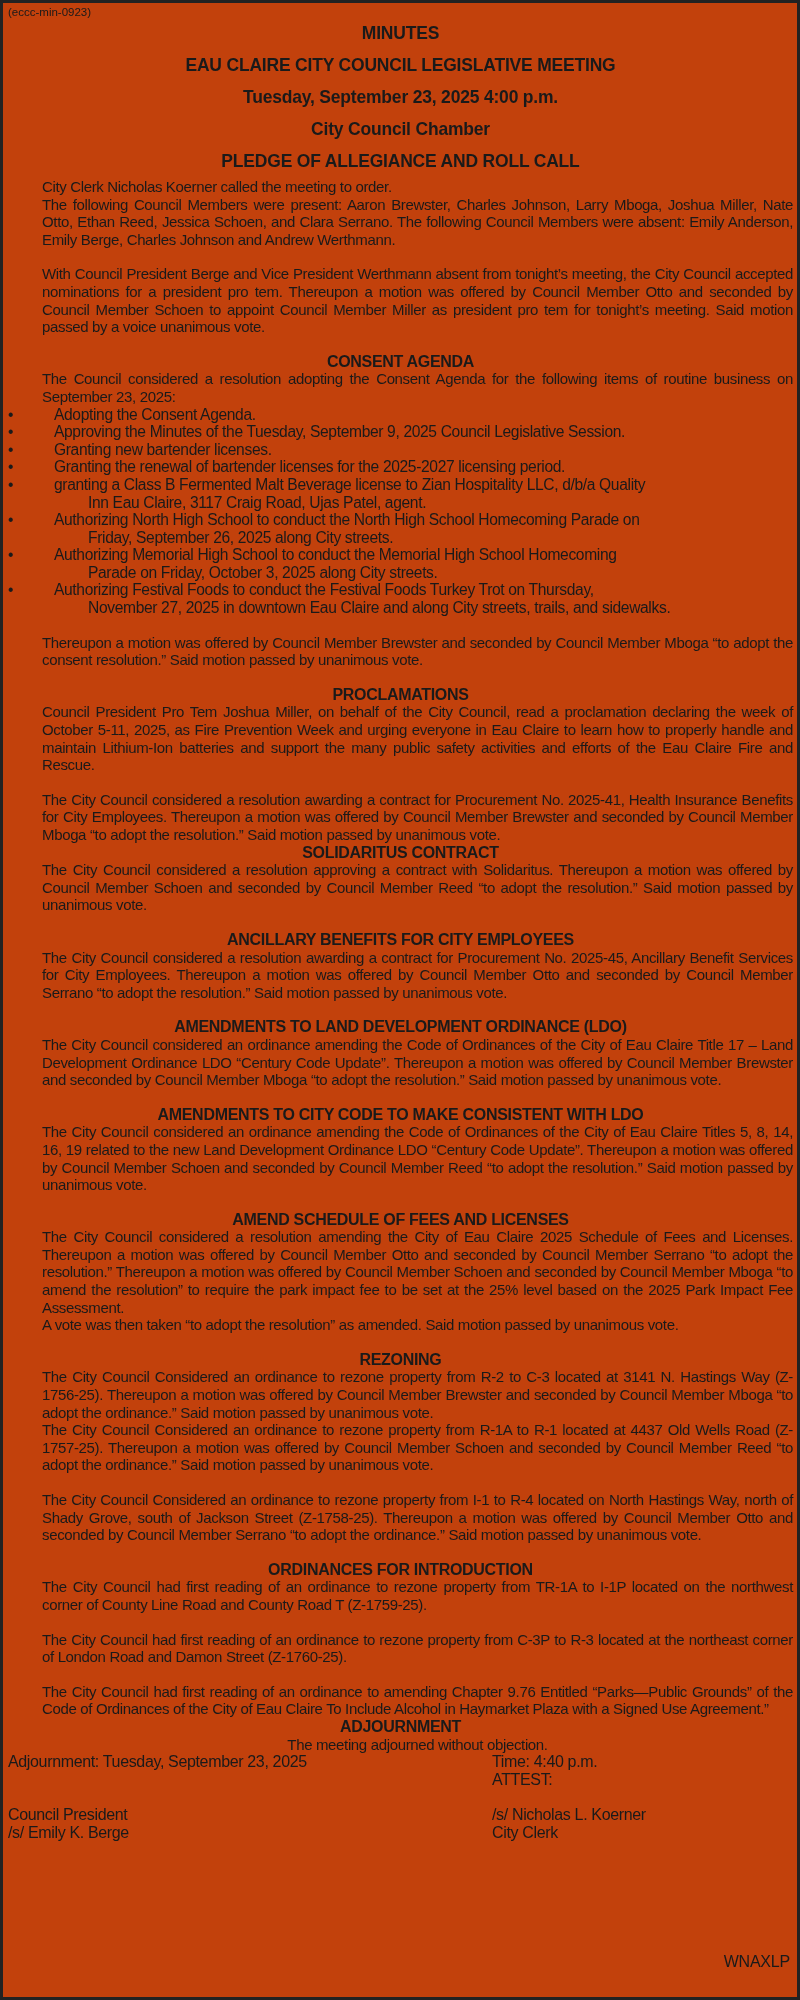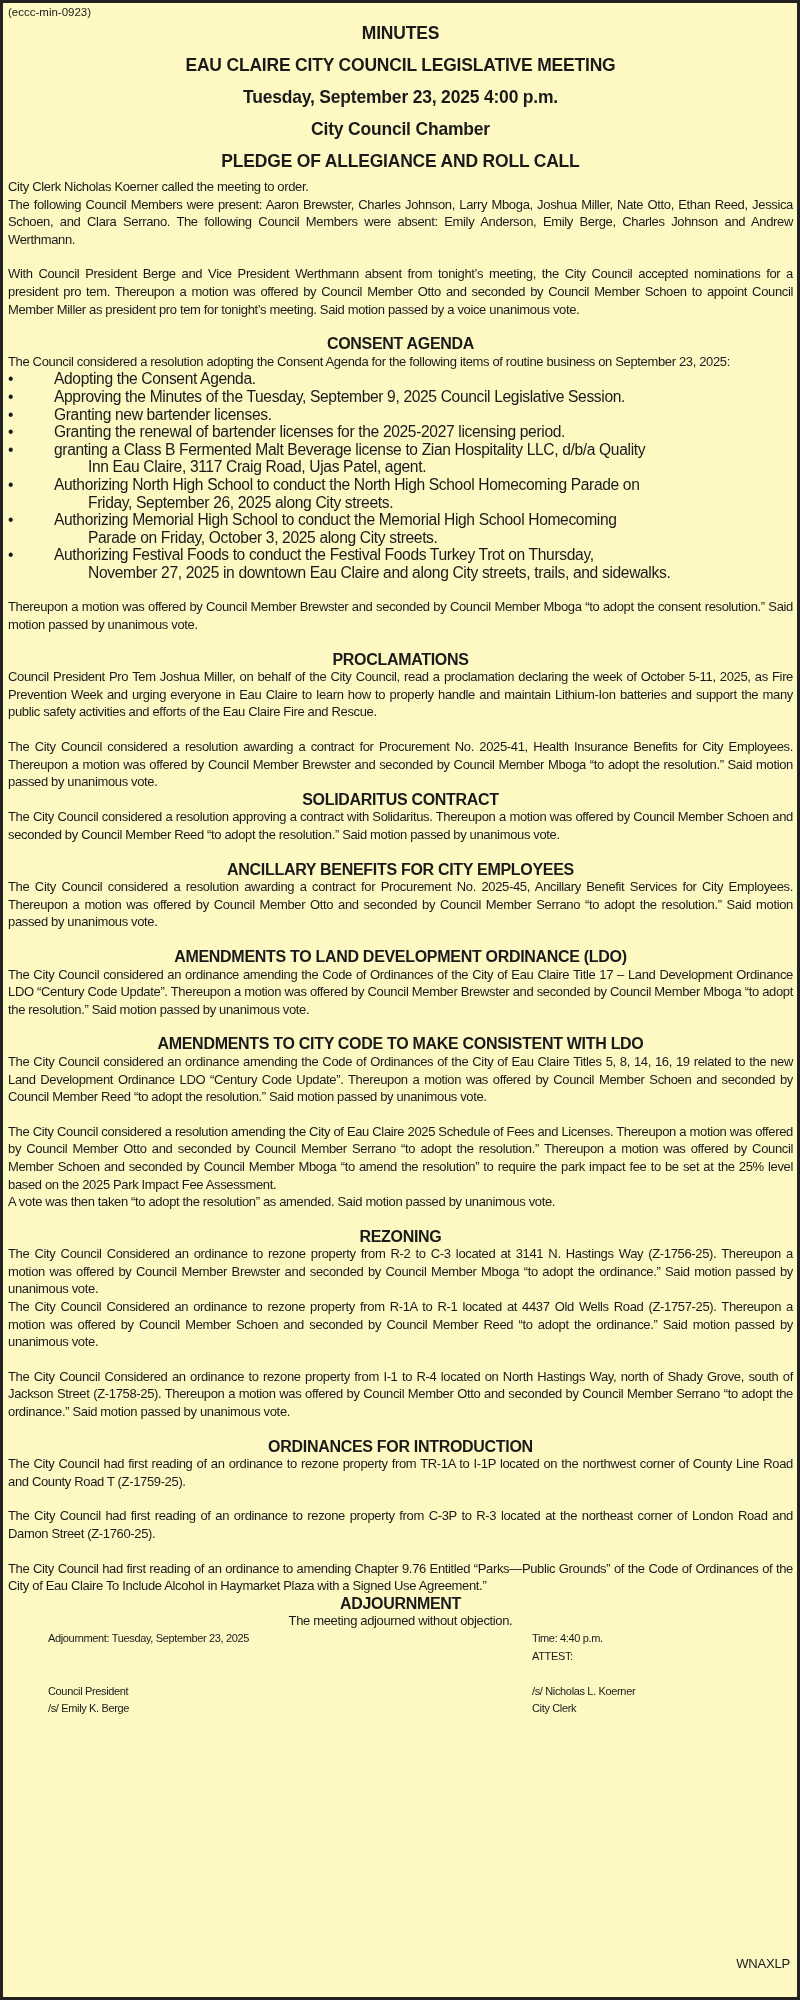--- a/index.html
+++ b/index.html
@@ -2,57 +2,58 @@
 <html><head>
 <meta charset="utf-8">
 <style>
   html, body { margin: 0; padding: 0; background: #ffffff; }
   body { width: 800px; height: 2000px; overflow: hidden; }
   .page {
     position: relative;
     box-sizing: border-box;
     width: 800px; height: 2000px;
     border: 3px solid #222222;
-    background: #fef9c3;
+    background: #c2410c;
     color: #1a1a1a;
     font-family: "Liberation Sans", sans-serif;
     padding: 2px 4px 0 5px;
   }
   .doc-id { font-size: 11.5px; line-height: 14px; height: 14px; }
   .hdr {
     text-align: center; font-weight: bold; font-size: 19px;
     line-height: 32px; letter-spacing: -0.2px;
     transform: scaleX(0.92); transform-origin: center;
   }
   .hdr.first { margin-top: -2px; }
   .body-text {
-    font-size: 13px; line-height: 17.6px;
+    font-size: 15px; line-height: 17.6px;
     text-align: justify;
     letter-spacing: -0.35px;
+    margin-left: 34px;
   }
   .body-text.left { text-align: center; }
   p { margin: 0; }
   .gap { height: 17px; }
   .sec-title {
     text-align: center; font-weight: bold; font-size: 16px;
     line-height: 17.6px; letter-spacing: -0.3px;
   }
   ul.bullets { list-style: none; margin: 0; padding: 0; }
   ul.bullets li {
     position: relative; padding-left: 46px; text-indent: 0;
     font-size: 15.6px; line-height: 17.6px; letter-spacing: -0.35px;
   }
   ul.bullets li .bullet { position: absolute; left: 0; top: 0; width: 10px; }
   ul.bullets li .cont { display: block; padding-left: 34px; }
-  .sig-row { display: flex; font-size: 11px; line-height: 17.6px; letter-spacing: -0.35px; margin-left: 40px; }
+  .sig-row { display: flex; font-size: 16px; line-height: 17.6px; letter-spacing: -0.35px; }
   .sig-left { width: 484px; }
   .sig-right { flex: 1; }
   .code {
     position: absolute; right: 7px; bottom: 26px;
-    font-size: 13px; letter-spacing: -0.2px;
+    font-size: 16px; letter-spacing: -0.2px;
   }
 </style>
 </head>
 <body>
 
 <div class="page">
   <div class="doc-id">(eccc-min-0923)</div>
 
   <div class="hdr first">MINUTES</div>
   <div class="hdr">EAU CLAIRE CITY COUNCIL LEGISLATIVE MEETING</div>
@@ -114,20 +115,21 @@
   </div>
 
   <div class="gap"></div>
   <div>
     <div class="sec-title">AMENDMENTS TO CITY CODE TO MAKE CONSISTENT WITH LDO</div>
     <p class="body-text">The City Council considered an ordinance amending the Code of Ordinances of the City of Eau Claire Titles 5, 8, 14, 16, 19 related to the new Land Development Ordinance LDO “Century Code Update”. Thereupon a motion was offered by Council Member Schoen and seconded by Council Member Reed “to adopt the resolution.” Said motion passed by unanimous vote.</p>
   </div>
 
   <div class="gap"></div>
   <div>
+    <div class="sec-title">AMEND SCHEDULE OF FEES AND LICENSES</div>
     <p class="body-text">The City Council considered a resolution amending the City of Eau Claire 2025 Schedule of Fees and Licenses. Thereupon a motion was offered by Council Member Otto and seconded by Council Member Serrano “to adopt the resolution.”  Thereupon a motion was offered by Council Member Schoen and seconded by Council Member Mboga “to amend the resolution” to require the park impact fee to be set at the 25% level based on the 2025 Park Impact Fee Assessment.</p>
     <p class="body-text">A vote was then taken “to adopt the resolution” as amended. Said motion passed by unanimous vote.</p>
   </div>
 
   <div class="gap"></div>
   <div>
     <div class="sec-title">REZONING</div>
     <p class="body-text">The City Council Considered an ordinance to rezone property from R-2 to C-3 located at 3141 N. Hastings Way (Z-1756-25). Thereupon a motion was offered by Council Member Brewster and sec­onded by Council Member Mboga “to adopt the ordinance.” Said motion passed by unanimous vote.</p>
     <p class="body-text">The City Council Considered an ordinance to rezone property from R-1A to R-1 located at 4437 Old Wells Road (Z-1757-25). Thereupon a motion was offered by Council Member Schoen and sec­onded by Council Member Reed “to adopt the ordinance.” Said motion passed by unanimous vote.</p>
     <div class="gap"></div>

